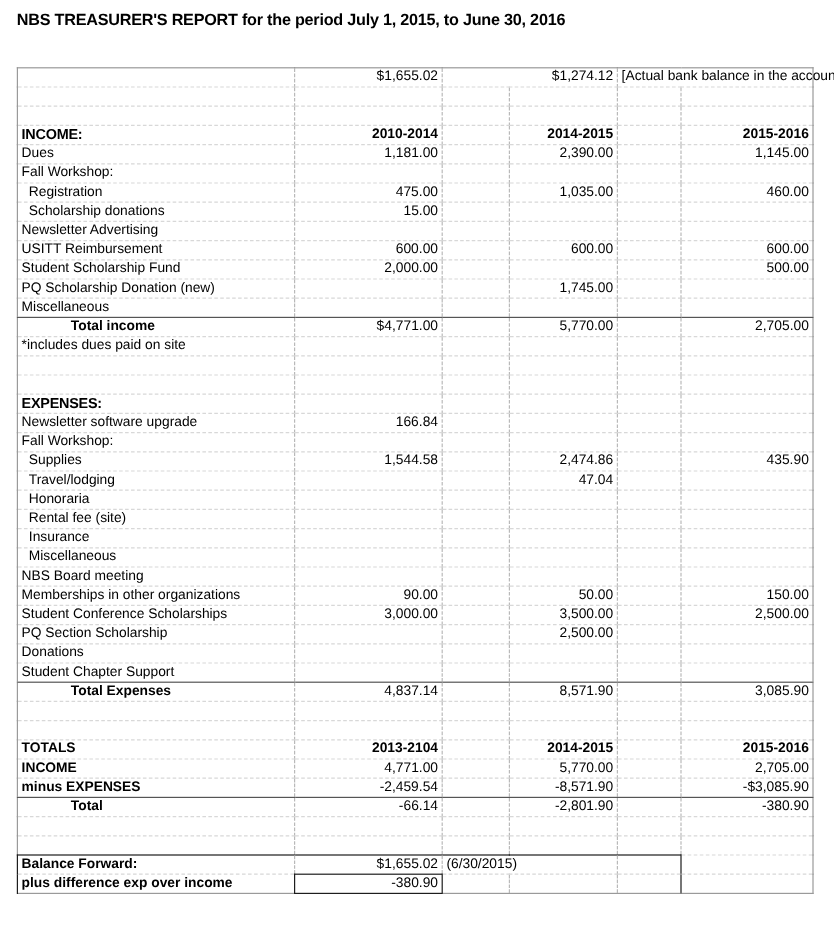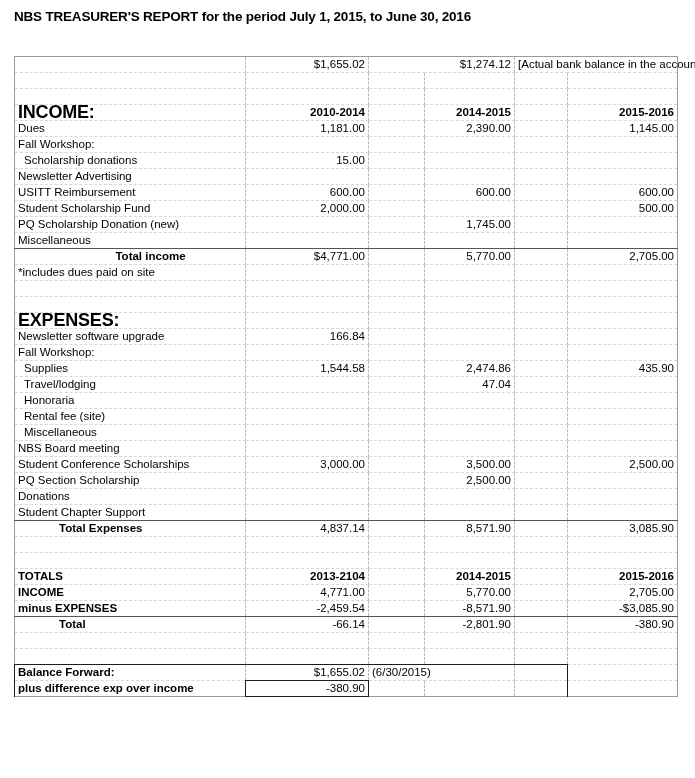--- a/index.html
+++ b/index.html
@@ -60,24 +60,24 @@
     overflow: visible;
     
     border-right: 1px dashed #b9b9b9;
     border-bottom: 1px dashed #d8d8d8;
   }
   #sheet td.lastcol { border-right: none; }
 
   
   .ta-r { text-align: right; }
   .ta-l { text-align: left; }
-  .ta-c { text-align: center; }
+  .ta-c { }
 
   .bold   { font-weight: bold; }
-  .big    { font-size: 18px; font-weight: bold; letter-spacing: -0.2px; }
+  .big    { font-size: 12px; font-weight: bold; letter-spacing: -0.2px; }
   .ind1   { padding-left: 9px !important; }
   .ind3   { padding-left: 44px !important; }
 
   
   .tb-top     { border-top: 1px solid #555555; }
   .rb-dark    { border-bottom: 1px dashed #4a4a4a; }
   .rb-solid   { border-bottom: 1px solid #555555; }
   .rb-none    { border-bottom: 1px dashed #e4e4e4; }
 
   
@@ -159,20 +159,28 @@
         </tr>
         <tr>
           <td class="vsep-r ">Fall Workshop:</td>
           <td class="ta-r vsep-r"></td>
           <td></td>
           <td class="ta-r vsep-r"></td>
           <td></td>
           <td class="ta-r lastcol"></td>
         </tr>
         <tr>
+          <td class="vsep-r ind1">Registration</td>
+          <td class="ta-r vsep-r">475.00</td>
+          <td></td>
+          <td class="ta-r vsep-r">1,035.00</td>
+          <td></td>
+          <td class="ta-r lastcol">460.00</td>
+        </tr>
+        <tr>
           <td class="vsep-r ind1">Scholarship donations</td>
           <td class="ta-r vsep-r">15.00</td>
           <td></td>
           <td class="ta-r vsep-r"></td>
           <td></td>
           <td class="ta-r lastcol"></td>
         </tr>
         <tr>
           <td class="vsep-r ">Newsletter Advertising</td>
           <td class="ta-r vsep-r"></td>
@@ -303,34 +311,50 @@
         </tr>
         <tr>
           <td class="vsep-r ind1">Rental fee (site)</td>
           <td class="ta-r vsep-r"></td>
           <td></td>
           <td class="ta-r vsep-r"></td>
           <td></td>
           <td class="ta-r lastcol"></td>
         </tr>
         <tr>
+          <td class="vsep-r ind1">Insurance</td>
+          <td class="ta-r vsep-r"></td>
+          <td></td>
+          <td class="ta-r vsep-r"></td>
+          <td></td>
+          <td class="ta-r lastcol"></td>
+        </tr>
+        <tr>
           <td class="vsep-r ind1">Miscellaneous</td>
           <td class="ta-r vsep-r"></td>
           <td></td>
           <td class="ta-r vsep-r"></td>
           <td></td>
           <td class="ta-r lastcol"></td>
         </tr>
         <tr>
           <td class="vsep-r ">NBS Board meeting</td>
           <td class="ta-r vsep-r"></td>
           <td></td>
           <td class="ta-r vsep-r"></td>
           <td></td>
           <td class="ta-r lastcol"></td>
+        </tr>
+        <tr>
+          <td class="vsep-r ">Memberships in other organizations</td>
+          <td class="ta-r vsep-r">90.00</td>
+          <td></td>
+          <td class="ta-r vsep-r">50.00</td>
+          <td></td>
+          <td class="ta-r lastcol">150.00</td>
         </tr>
         <tr>
           <td class="vsep-r ">Student Conference Scholarships</td>
           <td class="ta-r vsep-r">3,000.00</td>
           <td></td>
           <td class="ta-r vsep-r">3,500.00</td>
           <td></td>
           <td class="ta-r lastcol">2,500.00</td>
         </tr>
         <tr>

